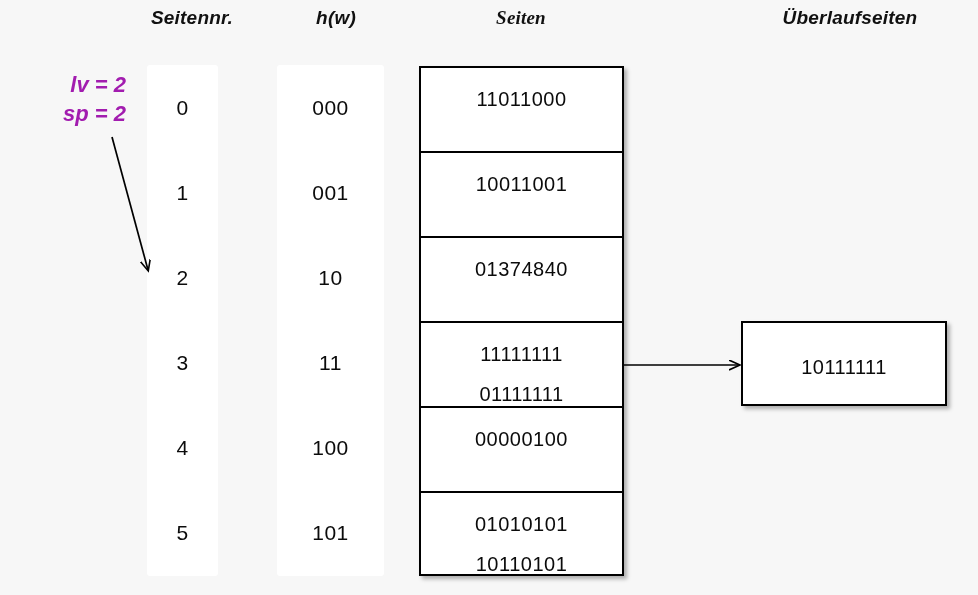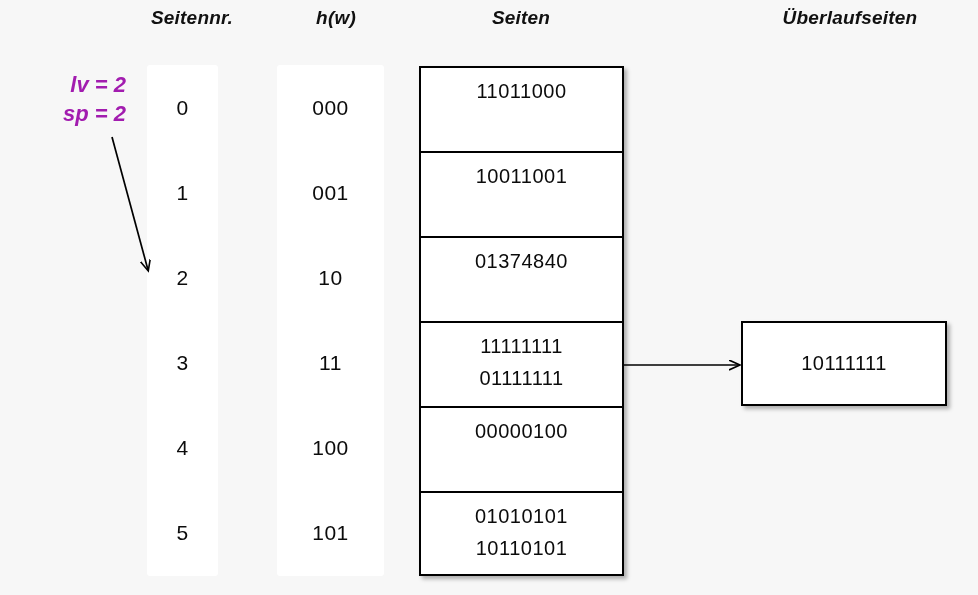--- a/index.html
+++ b/index.html
@@ -27,21 +27,21 @@
     font-style: italic;
     font-weight: 600;
     font-size: 19px;
     color: #111111;
     text-align: center;
     letter-spacing: 0.2px;
     white-space: nowrap;
   }
   #hdr-seitennr { left: 112px; top: 7px; width: 160px; }
   #hdr-hw       { left: 256px; top: 7px; width: 160px; }
-  #hdr-seiten   { left: 441px; top: 7px; width: 160px; }
+  #hdr-seiten   { left: 441px; top: 7px; width: 160px; font-family: Liberation Serif, serif; }
   #hdr-ueberlauf{ left: 760px; top: 7px; width: 180px; }
 
   
   #params {
     position: absolute;
     left: 14px;
     top: 70px;
     width: 112px;
     text-align: right;
   }
@@ -96,20 +96,21 @@
     padding-top: 7px;
     text-align: center;
   }
   .seiten-row:last-child { border-bottom: none; }
   .seiten-val {
     display: block;
     font-size: 20px;
     color: #0b0b0b;
     line-height: 32px;
     letter-spacing: 0.5px;
+    margin-top: 8px;
   }
 
   
   #overflow-box {
     position: absolute;
     left: 741px;
     top: 321px;
     width: 206px;
     height: 85px;
     background: #ffffff;

